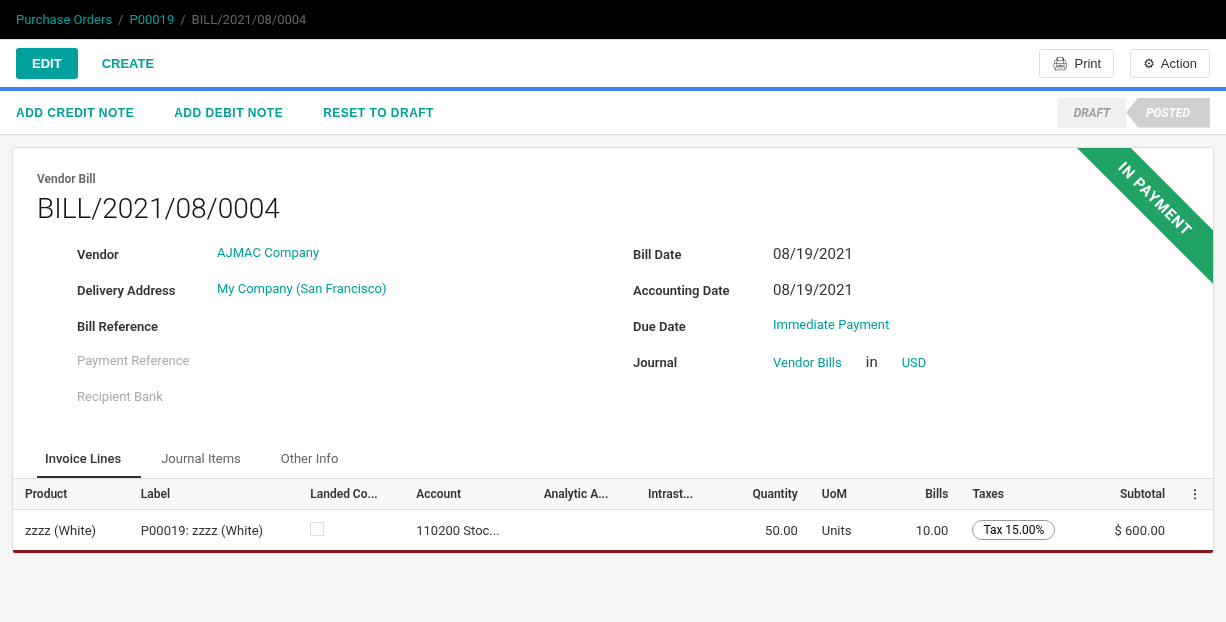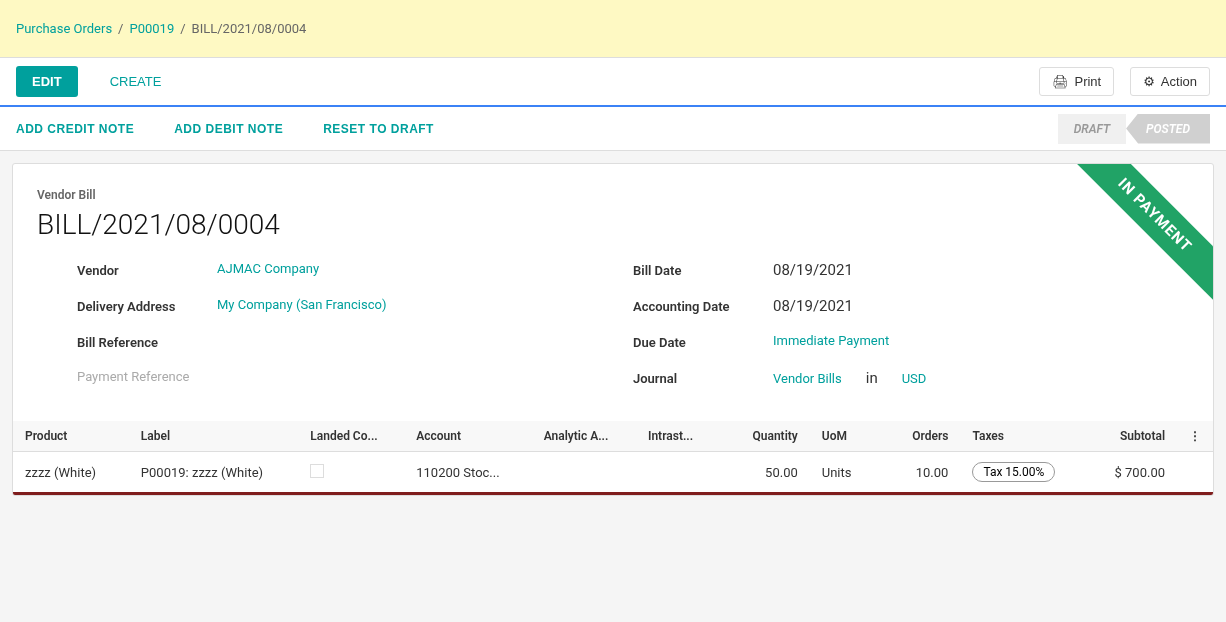--- a/index.html
+++ b/index.html
@@ -1,25 +1,25 @@
 <!DOCTYPE html>
 <html><head>
   <meta charset="utf-8">
   <style>
     * { box-sizing: border-box; margin: 0; padding: 0; }
     body { font-family: -apple-system, BlinkMacSystemFont, 'Segoe UI', Roboto, sans-serif; font-size: 13px; color: #333; background: #f5f5f5; }
     
-    .top-bar { background: #fef9c3; border-bottom: 1px solid #ddd; padding: 0 16px; display: flex; align-items: center; justify-content: space-between; height: 58px; }
+    .top-bar { background: #000000; border-bottom: 1px solid #ddd; padding: 0 16px; display: flex; align-items: center; justify-content: space-between; height: 40px; }
     .breadcrumb { display: flex; align-items: center; gap: 6px; font-size: 13px; color: #666; }
     .breadcrumb a { color: #00a09d; text-decoration: none; }
     .breadcrumb span { color: #666; }
     
-    .toolbar { background: #fff; border-bottom: 2px solid #3b82f6; padding: 8px 16px; display: flex; align-items: center; gap: 16px; }
+    .toolbar { background: #fff; border-bottom: 4px solid #3b82f6; padding: 8px 16px; display: flex; align-items: center; gap: 8px; }
     .btn-edit { background: #00a09d; color: #fff; border: none; padding: 8px 16px; font-size: 13px; font-weight: 600; cursor: pointer; border-radius: 3px; }
-    .btn-create { background: transparent; color: #00a09d; border: none; padding: 8px 16px; font-size: 13px; font-weight: 400; cursor: pointer; }
+    .btn-create { background: transparent; color: #00a09d; border: none; padding: 8px 16px; font-size: 13px; font-weight: 700; cursor: pointer; }
     .toolbar-right { margin-left: auto; display: flex; align-items: center; gap: 16px; }
     .btn-print, .btn-action { background: transparent; border: 1px solid #ddd; padding: 6px 12px; border-radius: 3px; cursor: pointer; display: flex; align-items: center; gap: 6px; color: #333; font-size: 13px; }
     
     .action-bar { background: #fff; border-bottom: 1px solid #ddd; padding: 0 16px; display: flex; align-items: center; gap: 0; height: 44px; }
     .action-link { color: #00a09d; font-weight: 600; font-size: 12px; text-transform: uppercase; letter-spacing: 0.5px; padding: 0 20px; cursor: pointer; border: none; background: transparent; height: 100%; display: flex; align-items: center; }
     .action-link:first-child { padding-left: 0; }
     .status-bar { margin-left: auto; display: flex; align-items: center; font-style: italic; }
     .status-draft { background: #f0f0f0; color: #999; padding: 8px 16px; font-size: 12px; font-weight: 600; cursor: pointer; }
     .status-posted { background: #d0d0d0; color: #fff; padding: 8px 20px; font-size: 12px; font-weight: 600; clip-path: polygon(12px 0%, 100% 0%, 100% 100%, 12px 100%, 0% 50%); }
     
@@ -128,20 +128,23 @@
           <span class="form-label">Delivery Address</span>
           <span class="form-value">My Company (San Francisco)</span>
         </div>
         <div class="form-row">
           <span class="form-label">Bill Reference</span>
           <span class="form-value-plain"></span>
         </div>
         <div class="form-row">
           <span class="form-value-muted">Payment Reference</span>
         </div>
+        <div class="form-row">
+          <span class="form-value-muted">Recipient Bank</span>
+        </div>
       </div>
 
       <div class="form-right">
         <div class="form-row">
           <span class="form-label">Bill Date</span>
           <span class="form-value-plain">08/19/2021</span>
         </div>
         <div class="form-row">
           <span class="form-label">Accounting Date</span>
           <span class="form-value-plain">08/19/2021</span>
@@ -155,34 +158,39 @@
           <span class="form-value-multi">
             <span class="form-value">Vendor Bills</span>
             <span class="form-value-plain">in</span>
             <span class="form-value">USD</span>
           </span>
         </div>
       </div>
     </div>
   </div>
 
+  <div class="tabs">
+    <div class="tab active">Invoice Lines</div>
+    <div class="tab">Journal Items</div>
+    <div class="tab">Other Info</div>
+  </div>
 
   <div class="table-section">
     <table class="data-table">
       <thead>
         <tr>
           <th class="col-product">Product</th>
           <th class="col-label">Label</th>
           <th class="col-landed">Landed Co...</th>
           <th class="col-account">Account</th>
           <th class="col-analytic">Analytic A...</th>
           <th class="col-intrast">Intrast...</th>
           <th class="col-qty number">Quantity</th>
           <th class="col-uom">UoM</th>
-          <th class="col-price number">Orders</th>
+          <th class="col-price number">Bills</th>
           <th class="col-taxes">Taxes</th>
           <th class="col-subtotal number">Subtotal</th>
           <th class="col-settings">⋮</th>
         </tr>
       </thead>
       <tbody>
         <tr class="table-row">
           <td>zzzz (White)</td>
           <td>P00019: zzzz (White)</td>
           <td>
@@ -190,20 +198,20 @@
           </td>
           <td>110200 Stoc...</td>
           <td></td>
           <td></td>
           <td class="number">50.00</td>
           <td>Units</td>
           <td class="number">10.00</td>
           <td>
             <span class="tax-badge">Tax 15.00%</span>
           </td>
-          <td class="number">$ 700.00</td>
+          <td class="number">$ 600.00</td>
           <td></td>
         </tr>
       </tbody>
     </table>
   </div>
 
 </div>
 
 </body></html>

